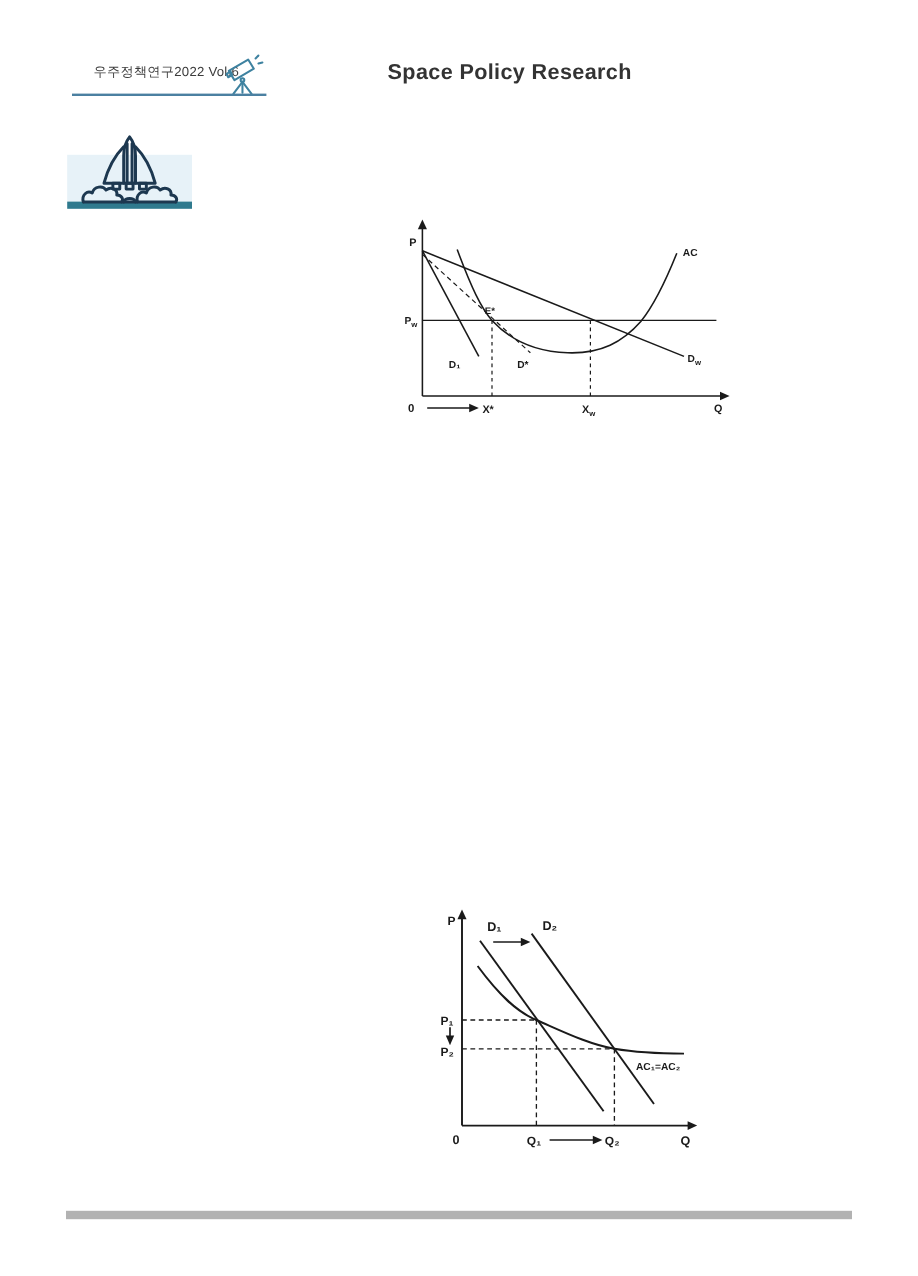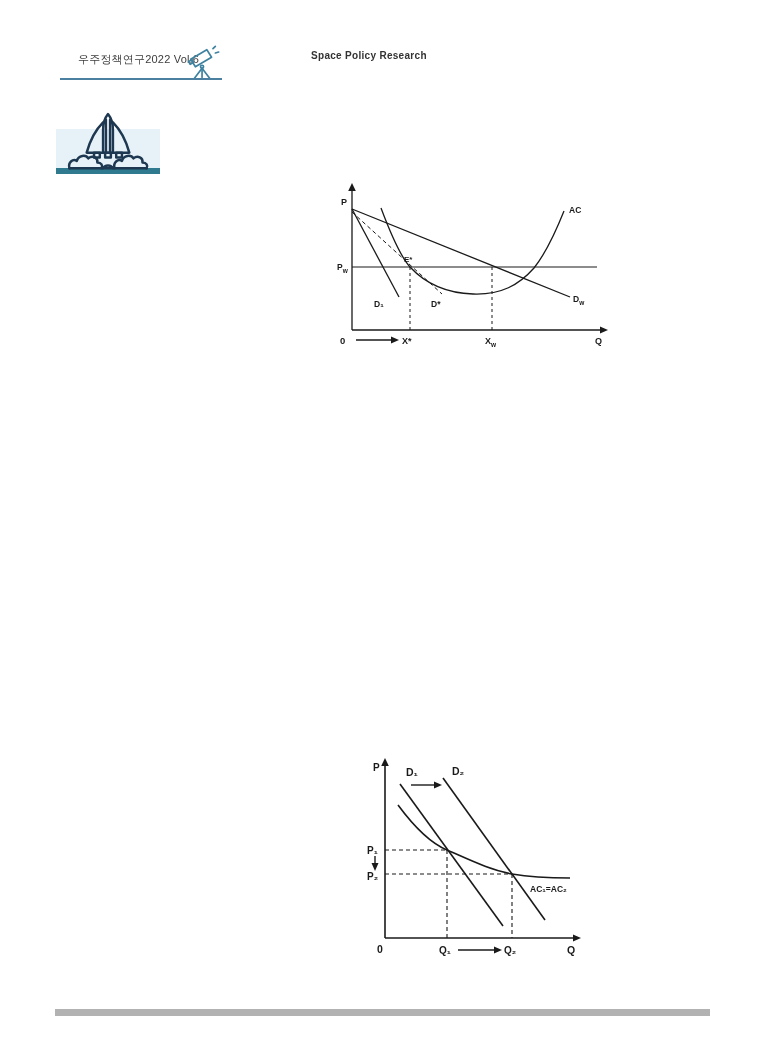--- a/index.html
+++ b/index.html
@@ -9,21 +9,21 @@
   }
   .hdr-ko{
     position:absolute;left:78px;top:52px;font-size:11px;color:#3c3c3c;
     letter-spacing:0.2px;white-space:nowrap;
   }
   .hdr-underline{
     position:absolute;left:60px;top:78px;width:162px;height:2px;
   }
   .telescope-wrap{position:absolute;left:184px;top:43px;width:38px;height:38px;}
   .hdr-en{
-    position:absolute;left:311px;top:50px;font-size:10px;font-weight:600;
+    position:absolute;left:323px;top:50px;font-size:18px;font-weight:600;
     color:#333333;letter-spacing:0.3px;white-space:nowrap;
   }
   .badge{position:absolute;left:56px;top:129px;width:104px;height:45px;}
   .badge-bg{position:absolute;left:0;top:0;width:104px;height:39px;}
   .badge-bar{position:absolute;left:0;top:39px;width:104px;height:6px;}
   .shuttle-wrap{position:absolute;left:10px;top:-19px;width:84px;height:64px;}
   .fig{position:absolute;}
   .fig1{left:335px;top:180px;width:280px;height:175px;}
   .fig2{left:358px;top:753px;width:232px;height:212px;}
   .fig text{font-family:"Liberation Sans",sans-serif;font-weight:700;}

